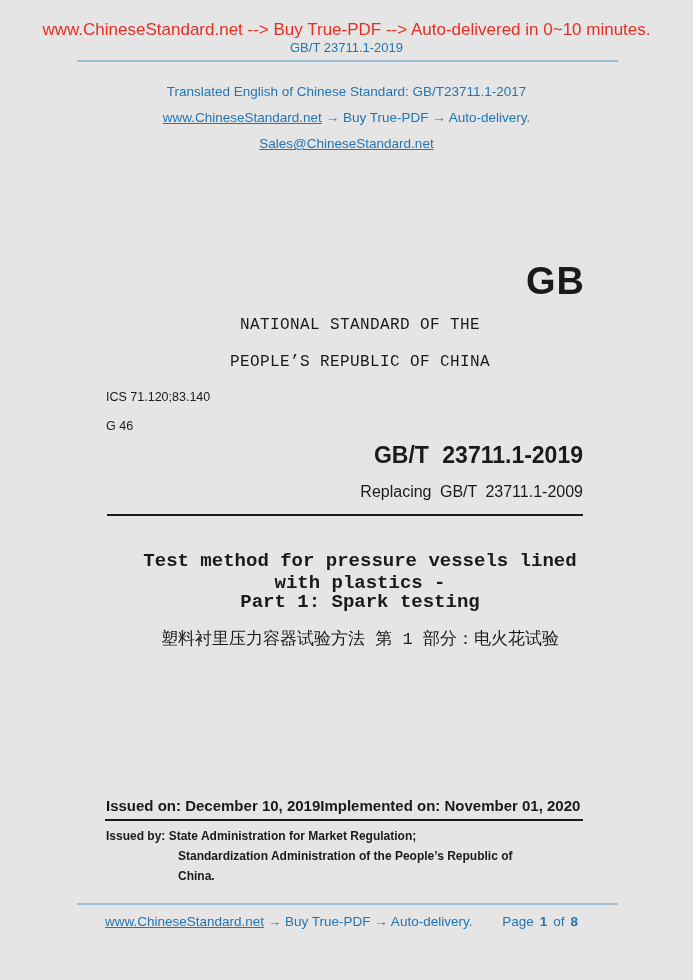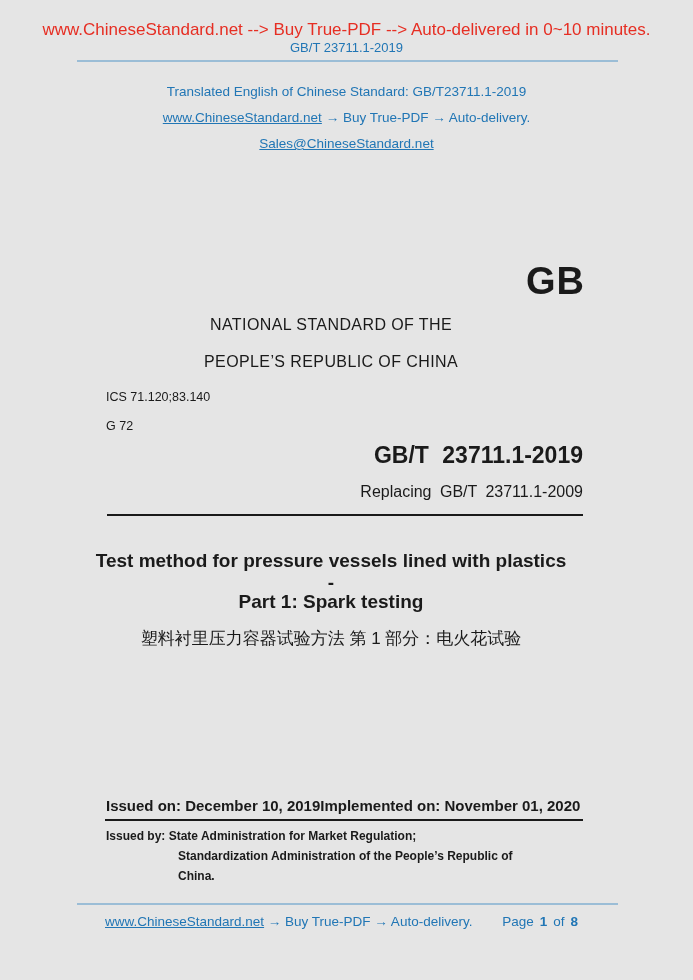--- a/index.html
+++ b/index.html
@@ -12,21 +12,21 @@
   .page{
     position:relative;
     width:693px;height:980px;
     background:#e5e5e5;
     overflow:hidden;
     font-family:"Liberation Sans","DejaVu Sans",sans-serif;
     color:var(--ink);
   }
   .abs{position:absolute;}
   .center-full{left:0;right:0;text-align:center;}
-  .ccenter{left:92px;width:478px;text-align:center;}
+  .ccenter{left:121px;width:478px;text-align:center;font-family:Liberation Mono, monospace;}
   .cright{left:105px;width:478px;text-align:right;}
 
   .banner{top:20px;color:var(--red);font-size:17px;}
   .doc-code{top:40px;color:var(--blue);font-size:13px;}
 
   .rule{height:2px;background:var(--rule_blue);left:77px;width:541px;}
   .rule-top{top:60px;}
   .rule-bottom{top:903px;}
   .rule-black{height:2px;background:var(--ink);}
   .rule-mid{top:514px;left:107px;width:476px;}
@@ -66,33 +66,33 @@
 </style>
 </head>
 <body>
 
 <div class="page">
 
   <div class="abs center-full banner">www.ChineseStandard.net --&gt; Buy True-PDF --&gt; Auto-delivered in 0~10 minutes.</div>
   <div class="abs center-full doc-code">GB/T 23711.1-2019</div>
   <div class="abs rule rule-top"></div>
 
-  <div class="abs center-full blue-line translated">Translated English of Chinese Standard: GB/T23711.1-2019</div>
+  <div class="abs center-full blue-line translated">Translated English of Chinese Standard: GB/T23711.1-2017</div>
 
   <div class="abs center-full blue-line linkline"><a class="link">www.ChineseStandard.net</a><span> → Buy True-PDF → Auto-delivery.</span></div>
 
   <div class="abs center-full blue-line emailline"><a class="link">Sales@ChineseStandard.net</a></div>
 
   <div class="abs gb-logo">GB</div>
 
   <div class="abs ccenter national national1">NATIONAL STANDARD OF THE</div>
   <div class="abs ccenter national national2">PEOPLE’S REPUBLIC OF CHINA</div>
 
   <div class="abs meta ics">ICS 71.120;83.140</div>
-  <div class="abs meta g94">G 72</div>
+  <div class="abs meta g94">G 46</div>
 
   <div class="abs cright code-big">GB/T 23711.1-2019</div>
   <div class="abs cright replacing">Replacing GB/T 23711.1-2009</div>
 
   <div class="abs rule-black rule-mid"></div>
 
   <div class="abs ccenter title title1">Test method for pressure vessels lined with plastics -</div>
   <div class="abs ccenter title title2">Part 1: Spark testing</div>
   <div class="abs ccenter title-cn">塑料衬里压力容器试验方法 第 1 部分：电火花试验</div>
 

